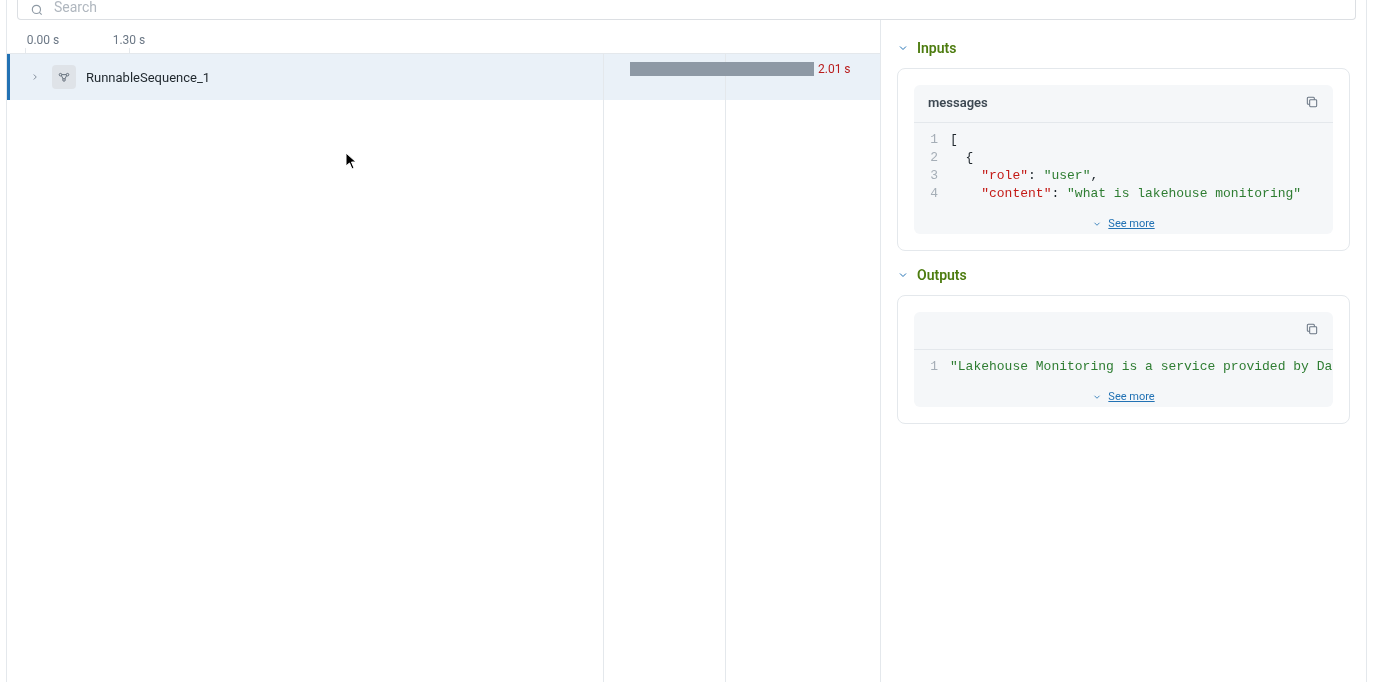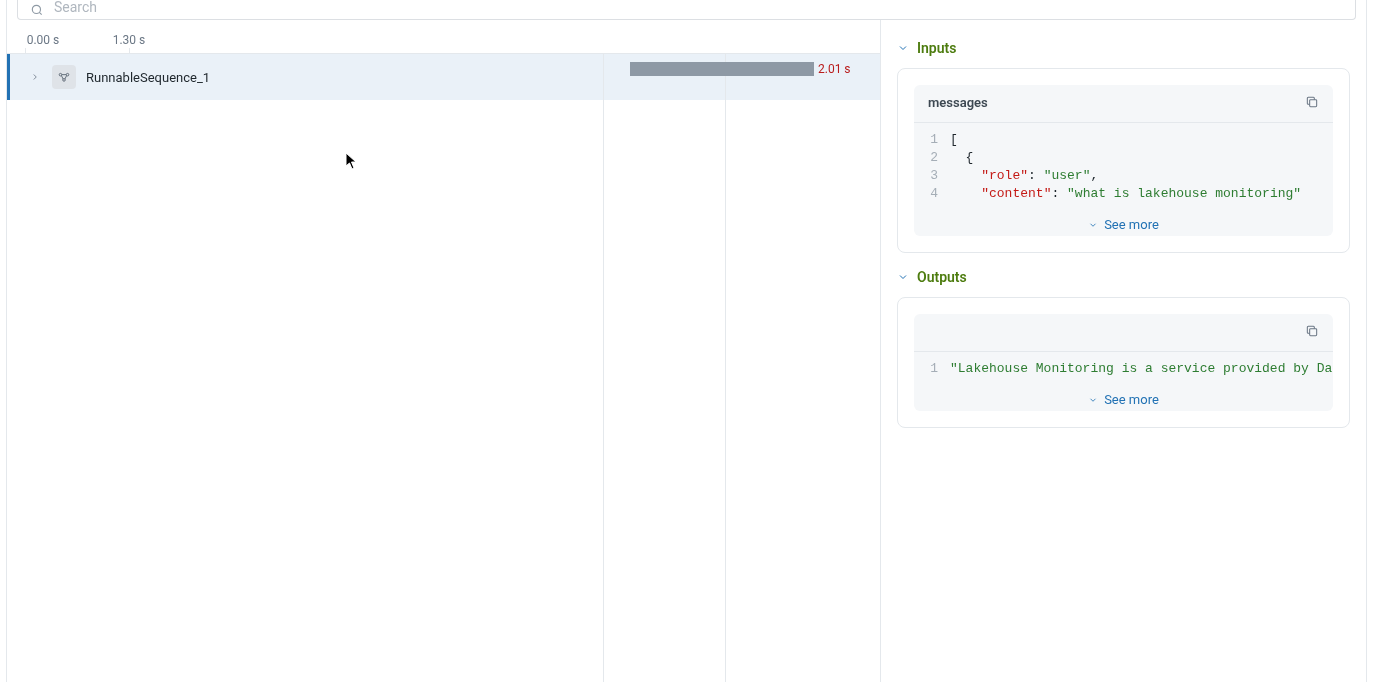--- a/index.html
+++ b/index.html
@@ -252,22 +252,23 @@
     .tok-punc { color: #1f272d; }
     .tok-key { color: #c41a16; }
     .tok-str { color: #2e7d32; }
     .see-more {
       display: flex;
       align-items: center;
       justify-content: center;
       gap: 6px;
       padding: 6px 0 4px 0;
       color: #2272b4;
-      font-size: 13px;
+      font-size: 11px;
       cursor: pointer;
+      text-decoration: underline;
     }
     .see-more svg {
       width: 10px;
       height: 10px;
       stroke: #2272b4;
       fill: none;
       stroke-width: 2;
     }
     .cursor-overlay {
       position: absolute;

